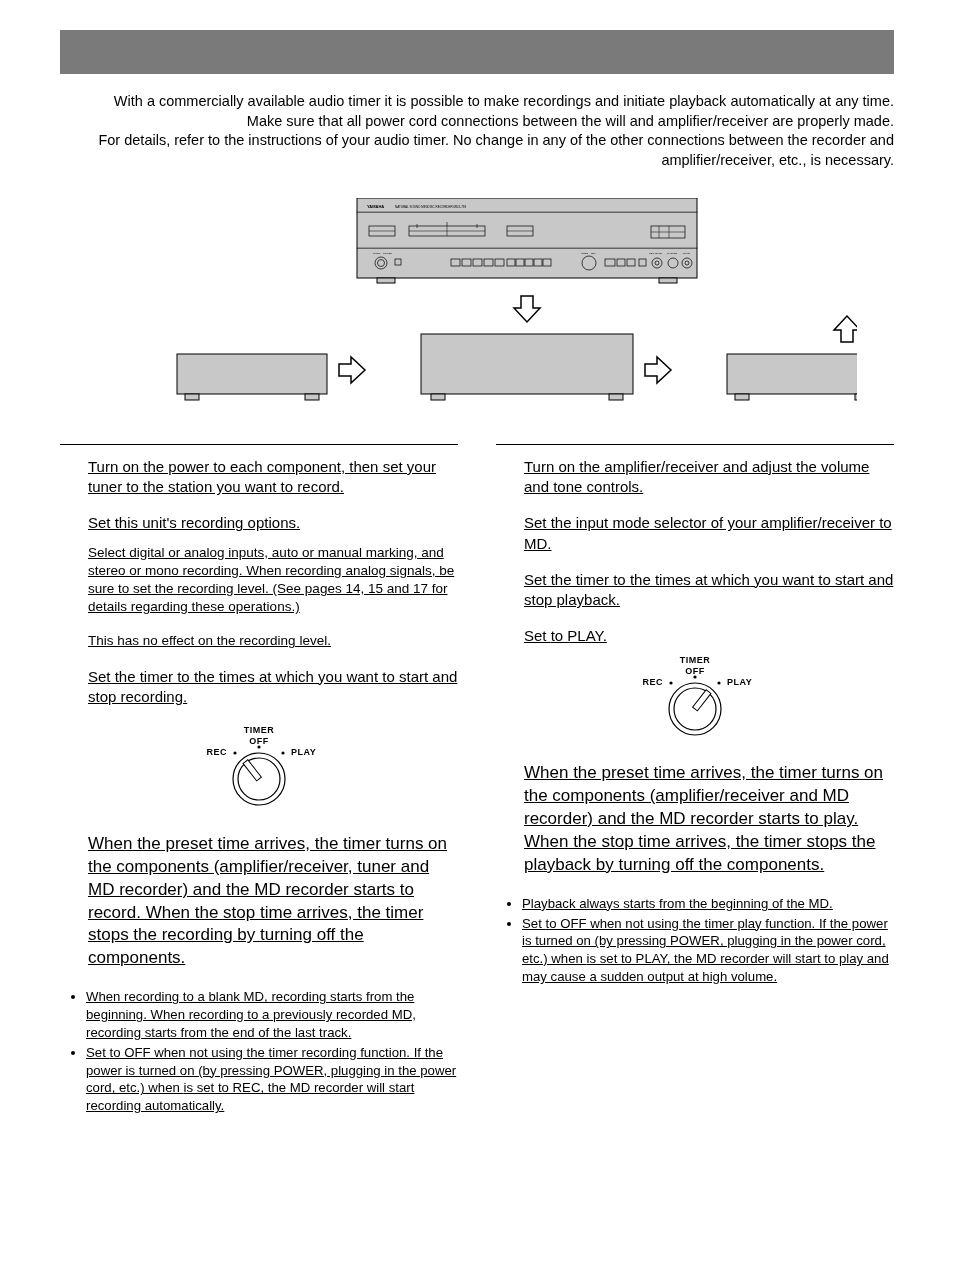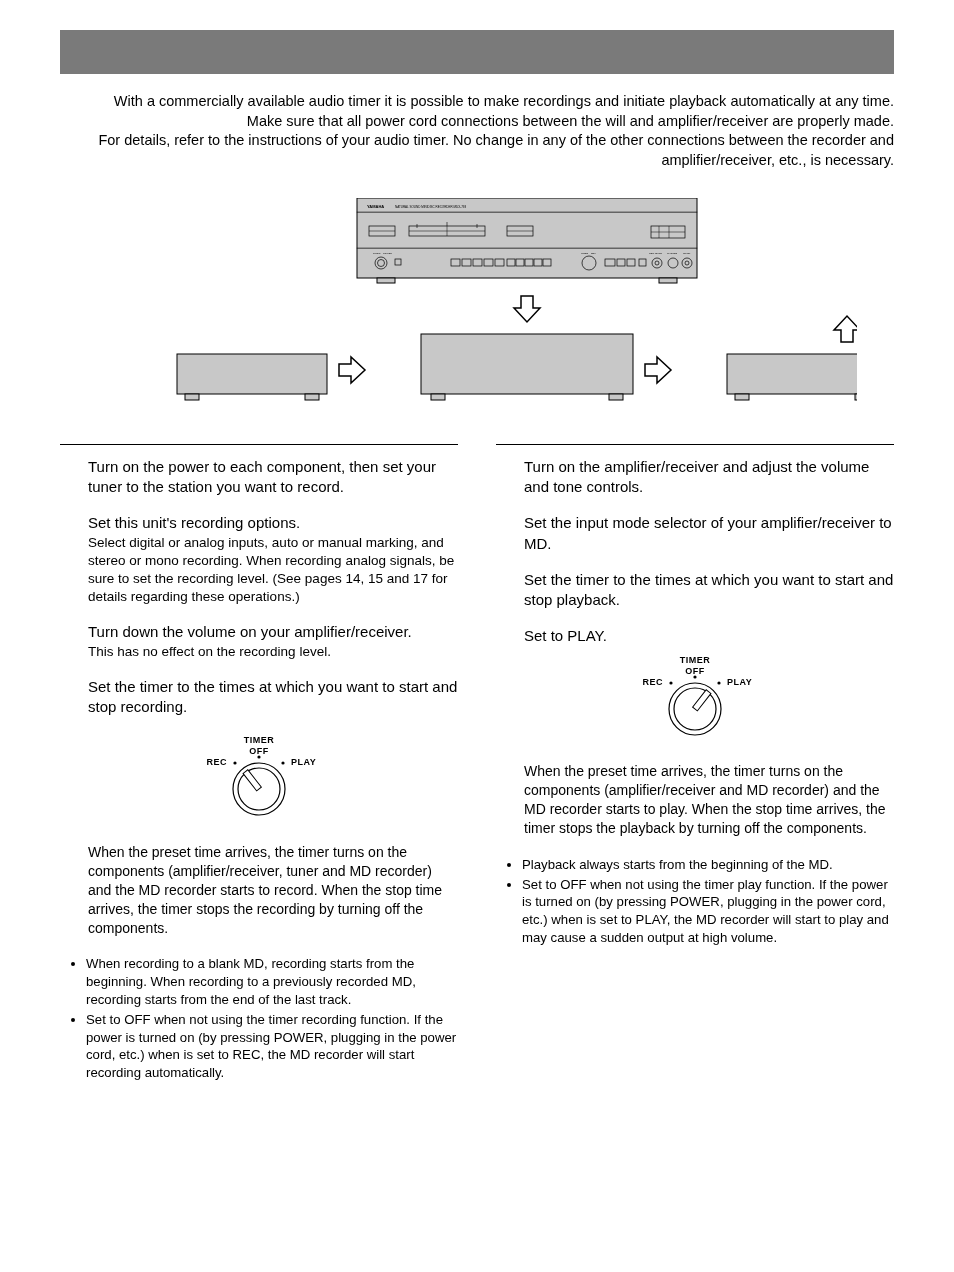--- a/index.html
+++ b/index.html
@@ -19,28 +19,29 @@
     margin-bottom: 18px;
   }
   .intro p { margin-bottom: 0; text-align: right; }
   .diagram-wrap { text-align: center; margin: 28px 0 30px 0; }
   .diagram-svg { display: inline-block; }
 
   .cols {
     display: flex;
     gap: 38px;
     align-items: flex-start;
+    text-decoration: underline;
   }
   .col { flex: 1; min-width: 0; }
   .rule { border-top: 1.5px solid #000; margin-bottom: 12px; width: 100%; }
 
   .step { padding-left: 28px; margin-bottom: 16px; position: relative; }
   .steptxt { font-size: 15px; }
-  .subtxt { font-size: 13.5px; margin-top: 0; }
-  .result { font-size: 14px; padding-left: 28px; margin: 6px 0 18px 0; }
+  .subtxt { font-size: 13.5px; margin-top: 10px; }
+  .result { font-size: 17px; padding-left: 28px; margin: 6px 0 18px 0; }
   .notes { font-size: 13.2px; padding-left: 10px; }
   .notes ul { list-style: disc; padding-left: 16px; }
   .notes li { margin-bottom: 2px; }
 
   .knob-wrap { text-align: center; margin: 6px 0 6px -28px; }
   .knob-svg { display: inline-block; }
   .klabel { font-family: Arial, sans-serif; font-size: 9px; font-weight: bold; letter-spacing: 0.5px; }
 </style>
 </head>
 <body>
@@ -156,21 +157,20 @@
     <div class="step">
       <div class="steptxt">Turn on the power to each component, then set your tuner to the station you want to record.</div>
     </div>
 
     <div class="step">
       <div class="steptxt">Set this unit's recording options.</div>
       <div class="subtxt">Select digital or analog inputs, auto or manual marking, and stereo or mono recording. When recording analog signals, be sure to set the recording level. (See pages 14, 15 and 17 for details regarding these operations.)</div>
     </div>
 
     <div class="step">
-      <div class="steptxt">Turn down the volume on your amplifier/receiver.</div>
       <div class="subtxt">This has no effect on the recording level.</div>
     </div>
 
     <div class="step">
       <div class="steptxt">Set the timer to the times at which you want to start and stop recording.</div>
     </div>
 
     <div class="step">
       <div class="knob-wrap">
         <svg class="knob-svg" width="120" height="88" viewBox="0 0 120 88">

